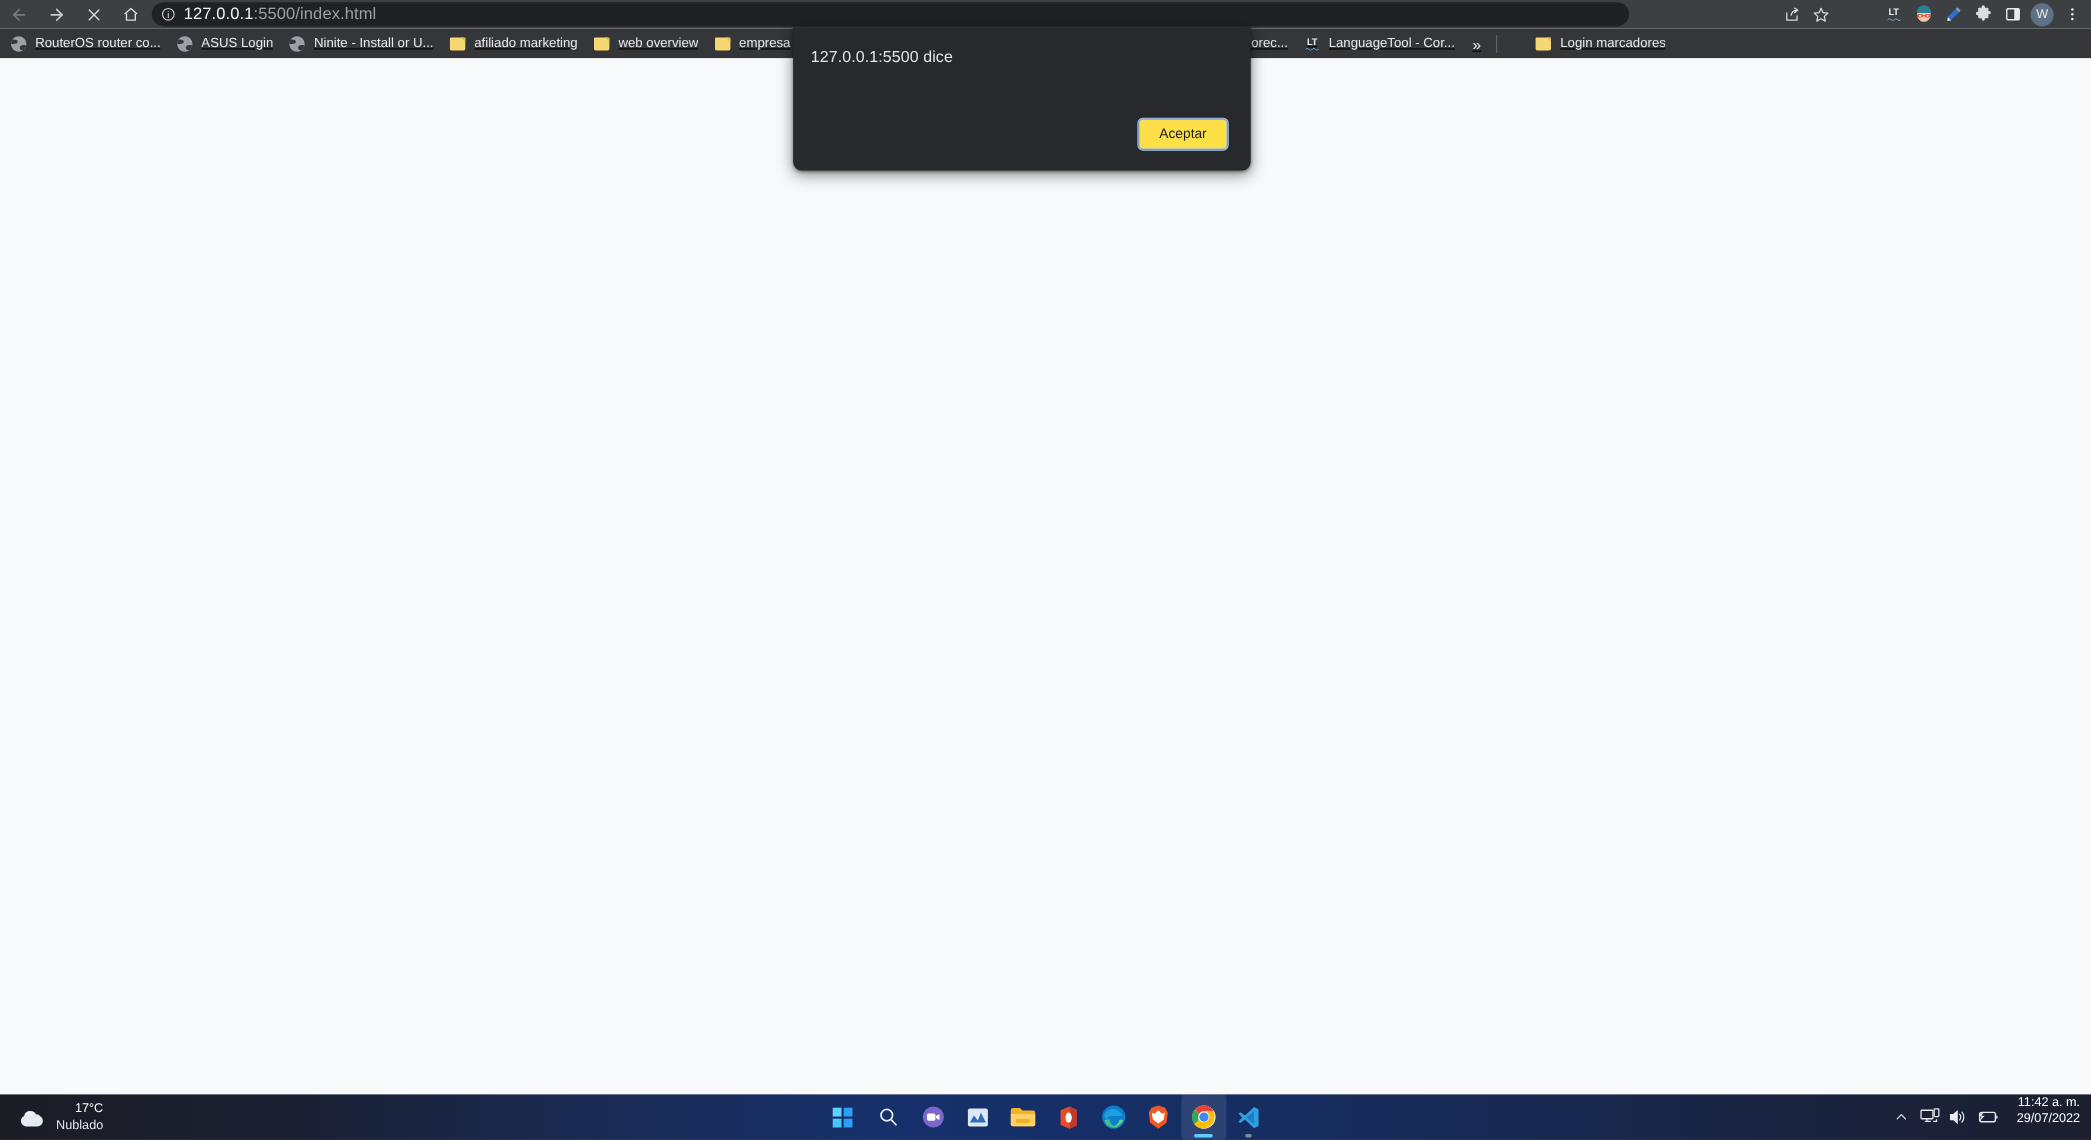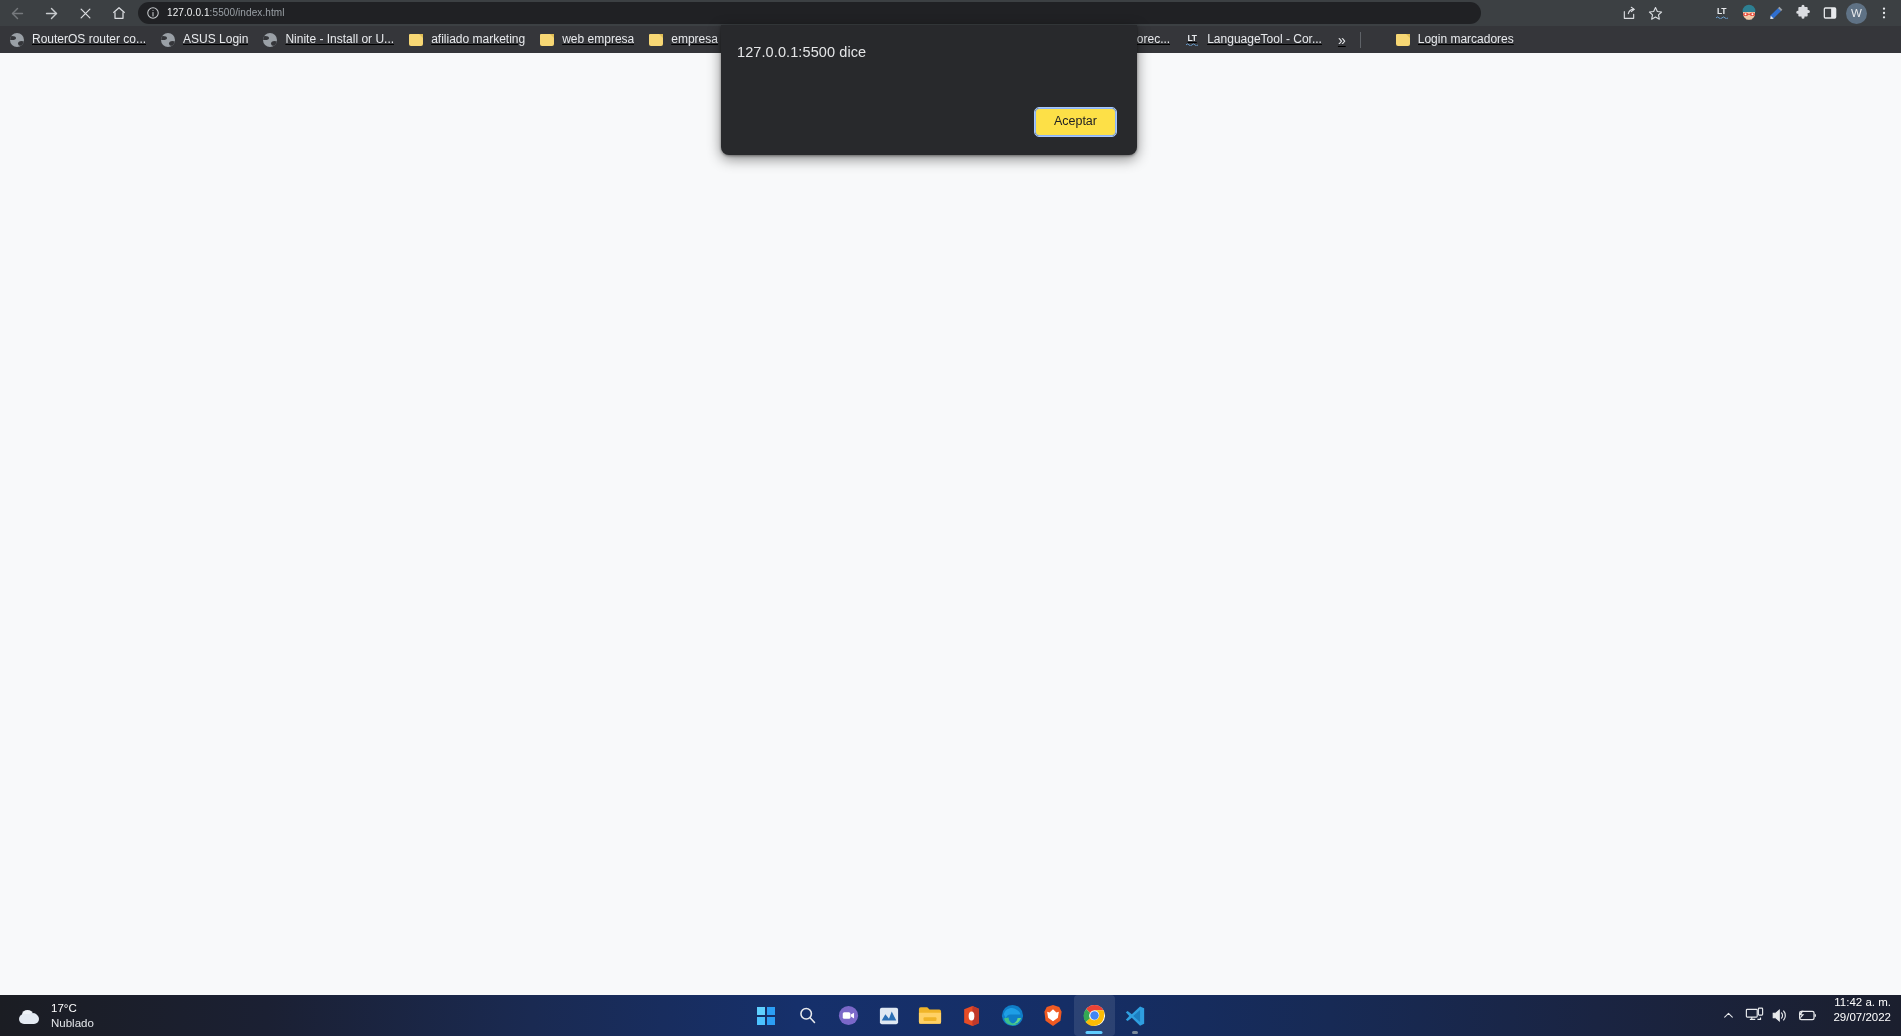--- a/index.html
+++ b/index.html
@@ -38,21 +38,21 @@
     background: #202124;
     border-radius: 11px;
     display: flex; align-items: center;
     padding: 0 12px 0 8px;
     flex: 1 1 auto;
     min-width: 0;
     margin-right: 420px;
   }
   #site-info-icon { flex: 0 0 auto; display:flex; align-items:center; margin-right: 7px; }
   #url-text {
-    font-size: 10px;
+    font-size: 15px;
     color: #9aa0a6;
     white-space: nowrap;
     letter-spacing: .1px;
     line-height: 22px;
   }
   #url-text .host { color: #f1f3f4; }
 
   #toolbar-actions {
     position: absolute; right: 0; top: 0;
     height: 26px;
@@ -207,20 +207,21 @@
       #1b1d23 0%, #1b2033 14%, #1a2a52 28%,
       #16306b 42%, #152e66 56%, #172a55 70%,
       #1a2442 84%, #1b1f2e 100%);
     display: flex; align-items: center;
   }
   #weather-widget {
     display: flex; align-items: center;
     margin-left: 8px; padding: 3px 8px;
     border-radius: 4px;
     flex: 0 0 auto;
+    text-align: right;
   }
   #weather-icon {
     width: 26px; height: 20px; position: relative; flex:0 0 auto;
   }
   #weather-icon .c1 {
     position:absolute; left:3px; bottom:2px;
     width:20px; height:10px; border-radius: 8px;
     background: #e4eaf2;
   }
   #weather-icon .c2 {
@@ -424,21 +425,21 @@
       <span class="bm-ico">
           <span class="ico-folder"></span>
         </span>
       <span class="bm-label">afiliado marketing</span>
     </div>
 
     <div class="bm">
       <span class="bm-ico">
           <span class="ico-folder"></span>
         </span>
-      <span class="bm-label">web empresa</span>
+      <span class="bm-label">web overview</span>
     </div>
 
     <div class="bm">
       <span class="bm-ico">
           <span class="ico-folder"></span>
         </span>
       <span class="bm-label">empresa</span>
     </div>
 
     <div class="bm" style="max-width:95px;">

